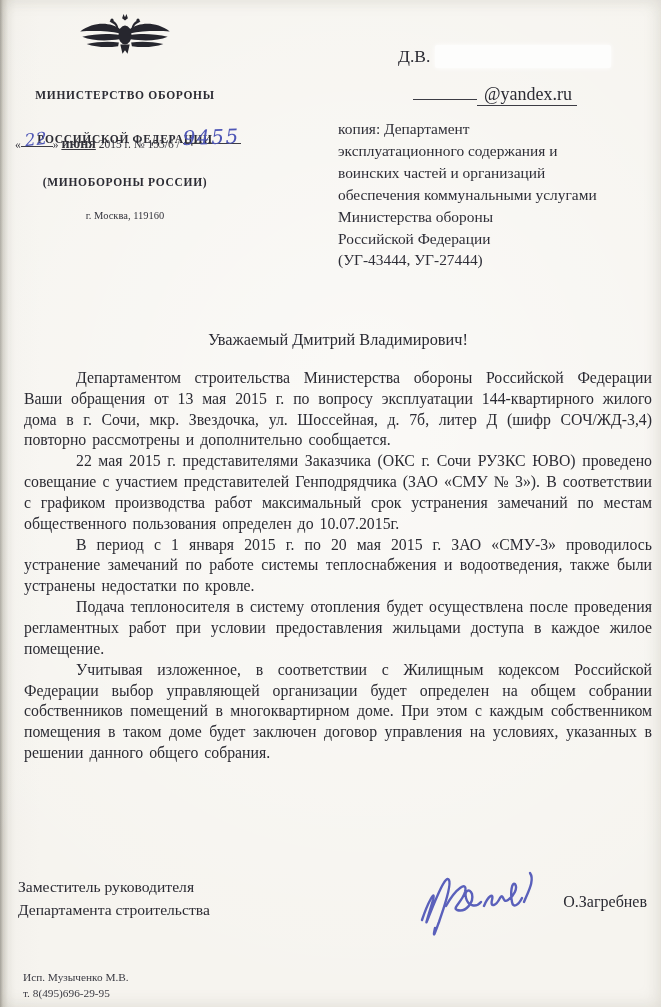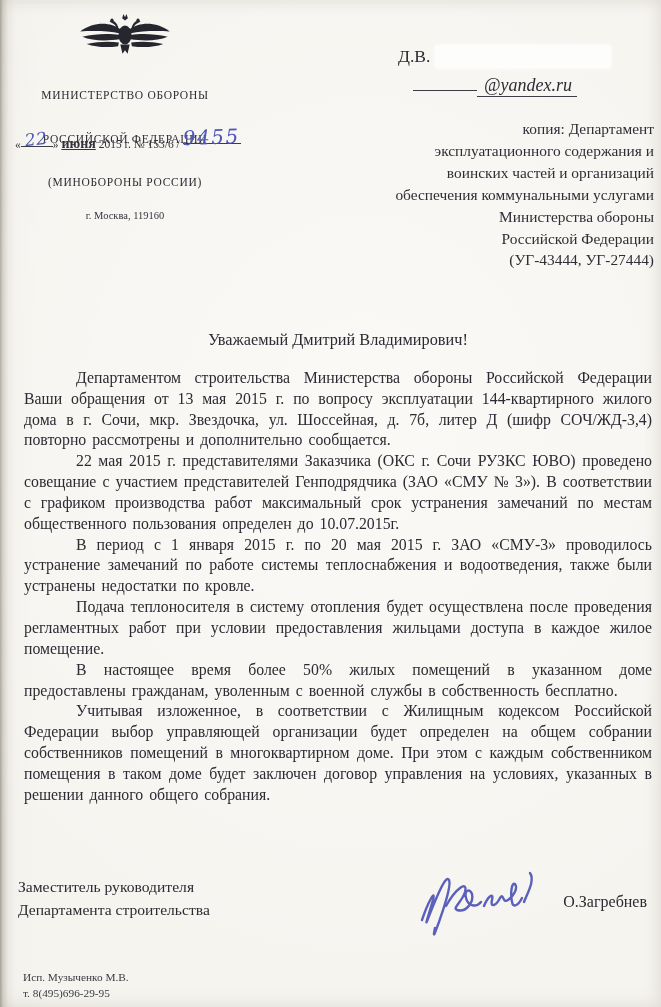--- a/index.html
+++ b/index.html
@@ -10,42 +10,42 @@
     background:
       radial-gradient(ellipse 120% 90% at 55% 42%, rgba(255,255,255,0.50), rgba(255,255,255,0) 65%),
       linear-gradient(90deg, #a9a69e 0px, #d6d3cb 3px, #eceae4 8px, #f4f2ed 16px, #f6f4ef 40px, #f6f4ef 100%);
     box-shadow: inset -3px -3px 16px rgba(140,135,122,0.14), inset 0 4px 14px rgba(150,145,132,0.10);
     color:#2e2e36;
   }
 
   
   .letterhead{position:absolute; left:25px; top:11px; width:200px; text-align:center;}
   .emblem{display:block; margin:0 auto 5px auto; width:94px; height:48px;}
-  .lh-line{font-weight:normal; font-size:11.5px; line-height:13.6px; letter-spacing:0.7px; color:#2c2c34;margin-top:30px;}
+  .lh-line{font-weight:bold; font-size:11.5px; line-height:13.6px; letter-spacing:0.7px; color:#2c2c34;margin-top:30px;}
   .lh-city{font-size:10.5px; margin-top:20px; color:#34343c;}
 
   .date-line{position:absolute; left:15px; top:129px; font-size:11.5px; white-space:nowrap; color:#32323a;}
   .blank{display:inline-block; border-bottom:1.2px solid #3c3c44; text-align:center; height:14px; vertical-align:baseline;}
   .blank.day{width:32px;}
   .blank.num{width:58px;}
   .hw{font-style:italic; color:#4e56b6; display:inline-block; font-family:"DejaVu Serif",serif;}
   .hw.d{font-size:17px; transform:rotate(-7deg) translateY(-3px); letter-spacing:0.5px;}
   .hw.n{font-size:20px; transform:rotate(-2deg) translateY(-4px); letter-spacing:1.5px;}
   .month-u{font-weight:bold; text-decoration:underline; font-size:14px;}
 
   
   .recipient{position:absolute; left:340px; top:45px; width:312px; font-size:17.5px; color:#2c2c34;}
   .r-line1{margin-left:58px; white-space:nowrap;}
   .redact{display:inline-block; width:176px; height:23px; margin-left:5px; vertical-align:-6px;
           background:#fdfdfc; border-radius:2px; box-shadow:0 0 5px rgba(255,255,255,0.95);}
-  .r-line2{margin-top:3px; margin-left:73px; white-space:nowrap;font-style:italic;}
+  .r-line2{margin-top:12px; margin-left:73px; white-space:nowrap;}
   .blank-u{display:inline-block; width:64px; height:19px; border-bottom:1.4px solid #3c3c44; vertical-align:baseline;}
   .email{font-size:18px; border-bottom:1.4px solid #3c3c44; padding:0 5px 1px 7px;}
 
-  .copy-block{position:absolute; left:338px; top:118px; width:316px; text-align:right;
+  .copy-block{position:absolute; left:338px; top:118px; width:316px; text-align:left;
               font-size:15.4px; line-height:21.9px; color:#2e2e37;}
 
   
   .body-text{position:absolute; left:24px; top:330px; width:628px; font-size:15.8px; line-height:20.85px; color:#2b2b33;}
   .salutation{text-align:center; font-size:16.3px; margin:0 0 17px 0;}
   .body-text p{margin:0; text-align:justify; text-indent:52px; word-spacing:2px;}
 
   
   .sign-block{position:absolute; left:18px; top:876px; width:632px; height:95px; font-size:15.6px; color:#2b2b33;}
   .sign-role{line-height:22.5px;}
@@ -111,21 +111,20 @@
     <div>Российской Федерации</div>
     <div>(УГ-43444, УГ-27444)</div>
   </div>
 
   <div class="body-text">
     <div class="salutation">Уважаемый Дмитрий Владимирович!</div>
     <p>Департаментом строительства Министерства обороны Российской Федерации Ваши обращения от 13 мая 2015 г. по вопросу эксплуатации 144-квартирного жилого дома в г. Сочи, мкр. Звездочка, ул. Шоссейная, д. 7б, литер Д (шифр СОЧ/ЖД-3,4) повторно рассмотрены и дополнительно сообщается.</p>
     <p>22 мая 2015 г. представителями Заказчика (ОКС г. Сочи РУЗКС ЮВО) проведено совещание с участием представителей Генподрядчика (ЗАО «СМУ № 3»). В соответствии с графиком производства работ максимальный срок устранения замечаний по местам общественного пользования определен до 10.07.2015г.</p>
     <p>В период с 1 января 2015 г. по 20 мая 2015 г. ЗАО «СМУ-3» проводилось устранение замечаний по работе системы теплоснабжения и водоотведения, также были устранены недостатки по кровле.</p>
     <p>Подача теплоносителя в систему отопления будет осуществлена после проведения регламентных работ при условии предоставления жильцами доступа в каждое жилое помещение.</p>
-    <p>В настоящее время более 50% жилых помещений в указанном доме предоставлены гражданам, уволенным с военной службы в собственность бесплатно.</p>
     <p>Учитывая изложенное, в соответствии с Жилищным кодексом Российской Федерации выбор управляющей организации будет определен на общем собрании собственников помещений в многоквартирном доме. При этом с каждым собственником помещения в таком доме будет заключен договор управления на условиях, указанных в решении данного общего собрания.</p>
   </div>
 
   <div class="sign-block">
     <div class="sign-role">Заместитель руководителя</div>
     <div class="sign-role">Департамента строительства</div>
     <svg class="autograph" viewBox="0 0 140 98" aria-hidden="true">
       <g fill="none" stroke="#5a60bb" stroke-width="2.4" stroke-linecap="round" stroke-linejoin="round">
         <path d="M14 64 C20 46 28 32 25 44 C21 58 15 76 21 60 C29 40 38 18 41 24 C44 30 35 54 31 66 C28 74 24 86 27 72"></path>
         <path d="M38 50 C48 32 60 24 57 36 C54 46 44 52 49 54 C58 57 66 46 64 38 C62 32 56 34 58 42 C60 50 68 52 73 46"></path>

